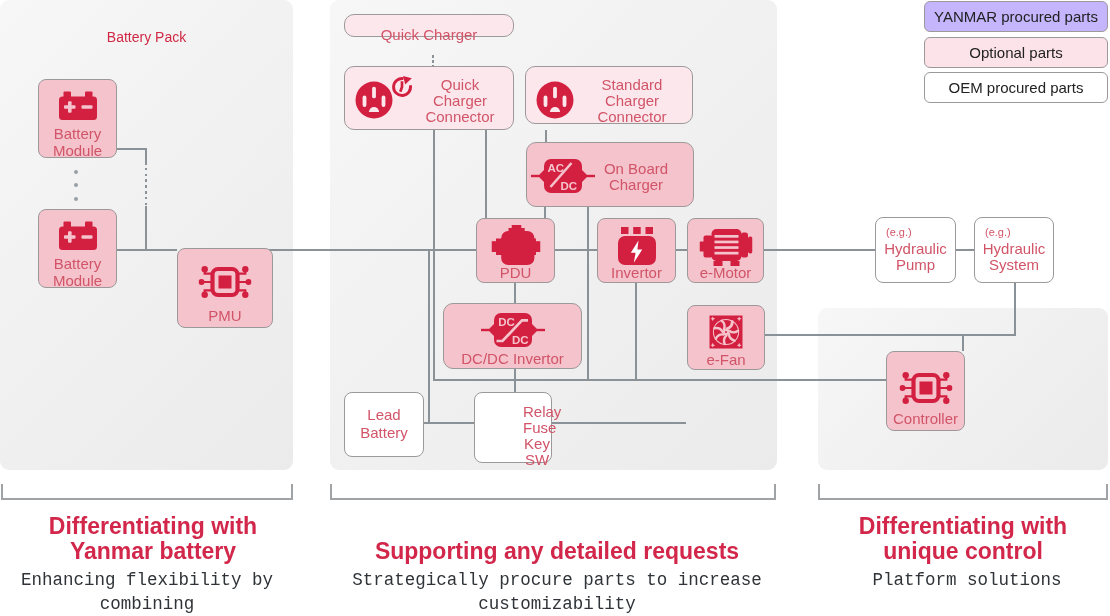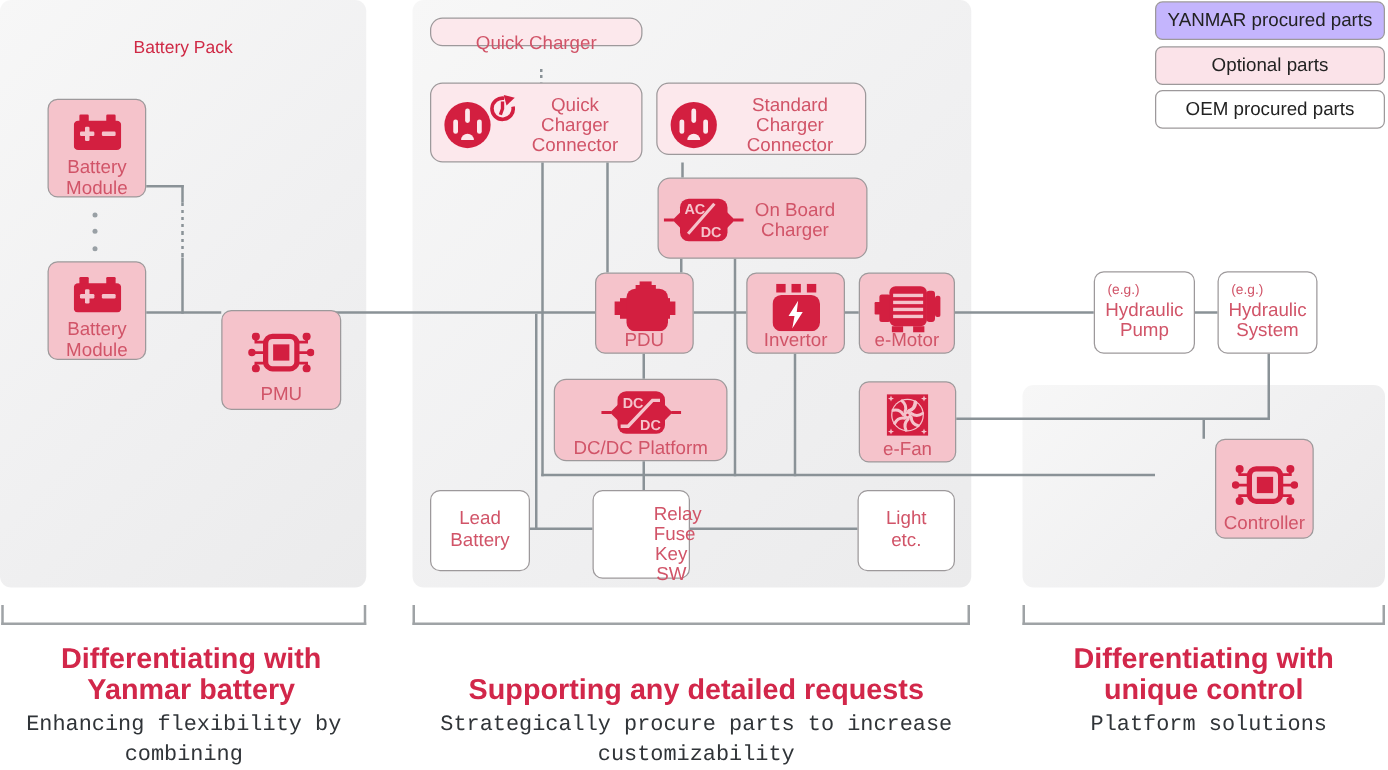--- a/index.html
+++ b/index.html
@@ -198,21 +198,21 @@
   <div style="position:absolute;left:50%;top:6px;transform:translateX(-50%);"><svg width="64" height="40" viewBox="0 0 64 40">
           <rect x="13" y="3" width="38" height="34" rx="7" fill="#d31f40"></rect>
           <rect x="0" y="18.8" width="8" height="2.4" fill="#d31f40"></rect>
           <polygon points="13.5,13.5 7,20 13.5,26.5" fill="#d31f40"></polygon>
           <polygon points="50.5,13.5 57,20 50.5,26.5" fill="#d31f40"></polygon>
           <rect x="56" y="18.8" width="8" height="2.4" fill="#d31f40"></rect>
           <path d="M15.5,31 H21.5 L41,10.3 H47" stroke="#f5c3cb" stroke-width="2.7" fill="none"></path>
           <text x="17.2" y="16" font-family="Liberation Sans,sans-serif" font-size="11.5" font-weight="bold" fill="#f5c3cb">DC</text>
           <text x="31" y="33.8" font-family="Liberation Sans,sans-serif" font-size="11.5" font-weight="bold" fill="#f5c3cb">DC</text>
         </svg></div>
-  <div class="lbl" style="top:46px;">DC/DC Platform</div>
+  <div class="lbl" style="top:46px;">DC/DC Invertor</div>
 </div>
 
 <div class="box pink" style="left:687px;top:305px;width:78px;height:65px;">
   <div style="position:absolute;left:50%;top:9px;transform:translateX(-50%);"><svg width="34" height="34" viewBox="0 0 34 34">
           <rect x="0.5" y="0.5" width="33" height="33" fill="#d31f40"></rect>
           <polygon points="3.8,1.4 4.5,3.0999999999999996 6.199999999999999,3.8 4.5,4.5 3.8,6.199999999999999 3.0999999999999996,4.5 1.4,3.8 3.0999999999999996,3.0999999999999996" fill="#f5c3cb"></polygon>
           <polygon points="30.2,1.4 30.9,3.0999999999999996 32.6,3.8 30.9,4.5 30.2,6.199999999999999 29.5,4.5 27.8,3.8 29.5,3.0999999999999996" fill="#f5c3cb"></polygon>
           <polygon points="3.8,27.8 4.5,29.5 6.199999999999999,30.2 4.5,30.9 3.8,32.6 3.0999999999999996,30.9 1.4,30.2 3.0999999999999996,29.5" fill="#f5c3cb"></polygon>
           <polygon points="30.2,27.8 30.9,29.5 32.6,30.2 30.9,30.9 30.2,32.6 29.5,30.9 27.8,30.2 29.5,29.5" fill="#f5c3cb"></polygon>
           <circle cx="17" cy="17" r="13.1" fill="#f5c3cb"></circle>
@@ -234,35 +234,32 @@
 </div>
 
 <div class="box white" style="left:344px;top:392px;width:80px;height:65px;">
   <div class="lbl2" style="position:absolute;left:0;right:0;top:13px;line-height:18px;">Lead<br>Battery</div>
 </div>
 
 <div class="box white" style="left:474px;top:392px;width:78px;height:71px;">
   <div class="lbl2" style="position:absolute;left:0;right:0;top:11px;margin-left:48px;">Relay<br>Fuse<br>Key SW</div>
 </div>
 
-<div class="box white" style="left:686px;top:392px;width:78px;height:65px;">
-  <div class="lbl2" style="position:absolute;left:0;right:0;top:13px;line-height:18px;">Light<br>etc.</div>
-</div>
 
 <div class="box white" style="left:875px;top:217px;width:81px;height:66px;">
   <div style="position:absolute;left:10px;top:8px;font-size:11px;color:#d15468;">(e.g.)</div>
   <div class="lbl2" style="position:absolute;left:0;right:0;top:23px;">Hydraulic<br>Pump</div>
 </div>
 
 <div class="box white" style="left:974px;top:217px;width:80px;height:66px;">
   <div style="position:absolute;left:10px;top:8px;font-size:11px;color:#d15468;">(e.g.)</div>
   <div class="lbl2" style="position:absolute;left:0;right:0;top:23px;">Hydraulic<br>System</div>
 </div>
 
-<div class="box pink" style="left:972px;top:351px;width:79px;height:80px;">
+<div class="box pink" style="left:886px;top:351px;width:79px;height:80px;">
   <div style="position:absolute;left:50%;top:20px;transform:translateX(-50%);"><svg width="53" height="32" viewBox="0 0 53 32">
           <g stroke="#d31f40" stroke-width="2.2" fill="none">
             <path d="M6.2,3.2 V7.6 H14"></path>
             <path d="M3.2,16 H14"></path>
             <path d="M6.2,28.8 V24.4 H14"></path>
             <path d="M46.8,3.2 V7.6 H39"></path>
             <path d="M49.8,16 H39"></path>
             <path d="M46.8,28.8 V24.4 H39"></path>
           </g>
           <circle cx="6.2" cy="3.2" r="3.2" fill="#d31f40"></circle>

